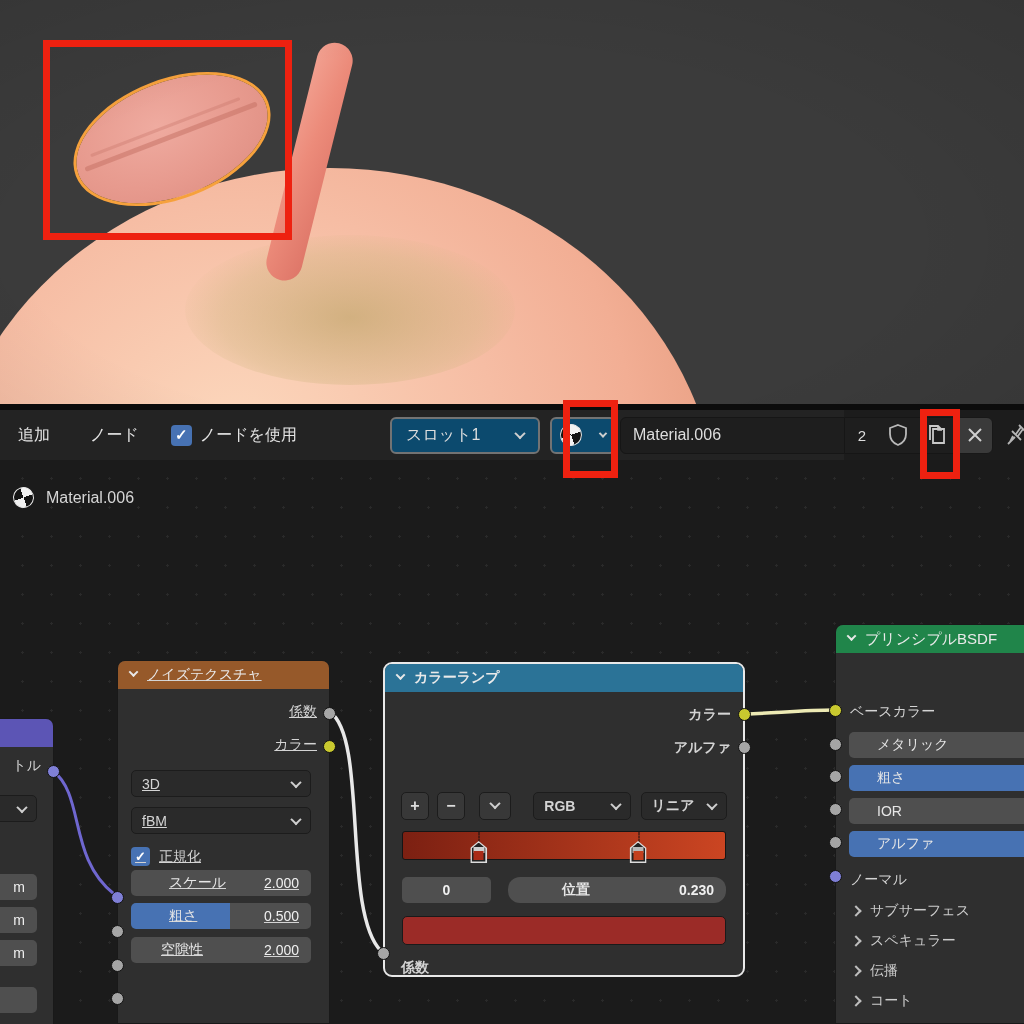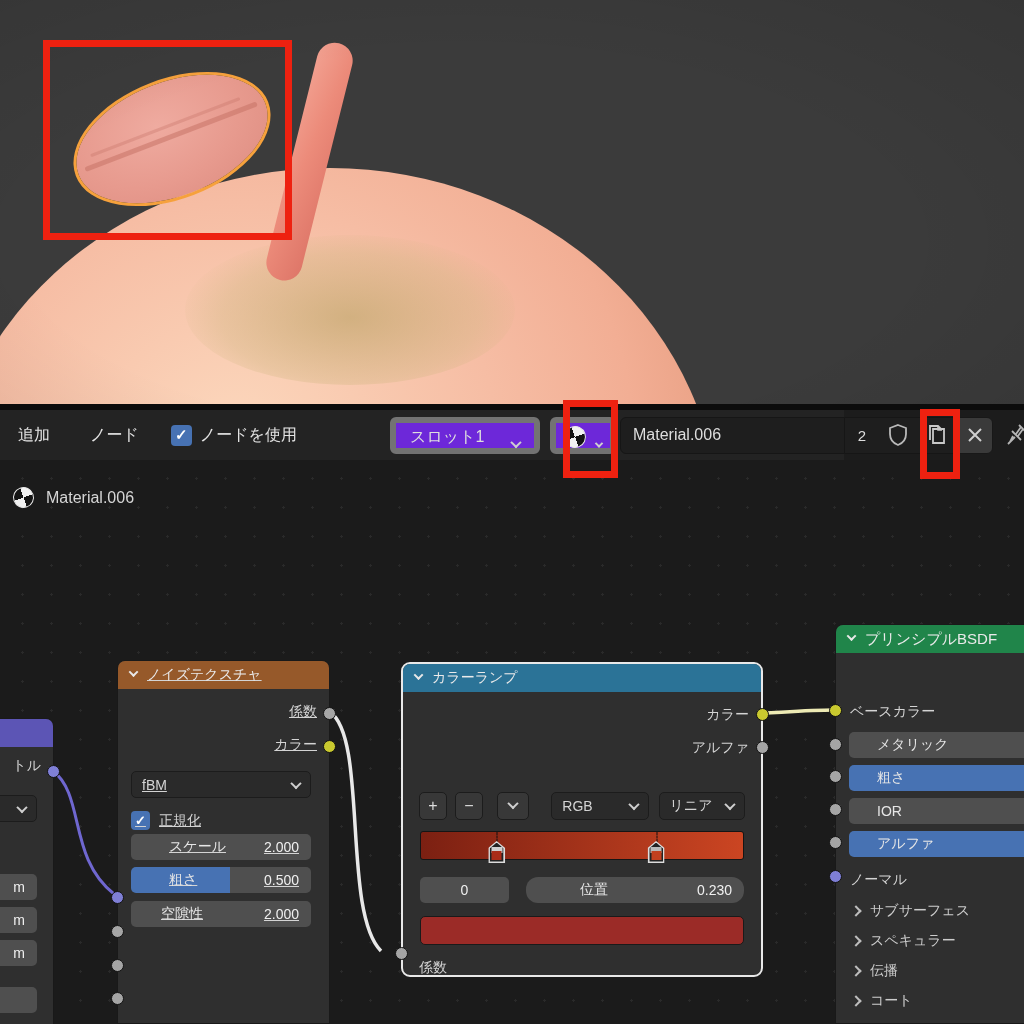--- a/index.html
+++ b/index.html
@@ -38,22 +38,22 @@
   .anno { position:absolute; border:7px solid #ee2110; z-index:50; }
 
   
   .strip { position:absolute; left:0; top:410px; width:844px; height:50px;
            background:#232323; z-index:5; }
   .strip-inner { position:absolute; inset:0; display:flex; align-items:center; }
   .menu { font-size:16px; color:#e3e3e3; padding:6px 10px; }
   .chk { width:21px; height:21px; border-radius:4px; background:#4772b3;
          display:flex; align-items:center; justify-content:center;
          color:#fff; font-size:15px; font-weight:bold; }
-  .ctl { background:#6d28d9; border:6px solid #737373; border-radius:6px; height:37px;
-         display:flex; align-items:flex-end; }
+  .ctl { background:#0c4a6e; border:2px solid #737373; border-radius:6px; height:37px;
+         display:flex; align-items:center; }
   .chev { width:8px; height:8px; border-right:2px solid #cfcfcf; border-bottom:2px solid #cfcfcf;
           transform:rotate(45deg) translate(-1px,-1px); }
   .chev-r { width:8px; height:8px; border-right:2px solid #bdbdbd; border-bottom:2px solid #bdbdbd;
             transform:rotate(-45deg); }
   .namefield { background:#1e1e1e; height:37px; display:flex; align-items:center;
                border-radius:6px 0 0 6px; border:1px solid #161616; }
   .flatbtn { background:#1e1e1e; height:37px; display:flex; align-items:center; justify-content:center;
              border-top:1px solid #161616; border-bottom:1px solid #161616; }
   .litbtn { background:#3a3a3a; height:37px; display:flex; align-items:center; justify-content:center;
             border-radius:0 6px 6px 0; border:1px solid #181818; }
@@ -204,20 +204,24 @@
   <div class="nhead" style="background: rgb(150, 89, 42);">
     <span class="chev"></span>
     <span>ノイズテクスチャ</span>
   </div>
   <div class="outrow" style="margin-top:6px">
     <span>係数</span>
   </div>
   <div class="outrow">
     <span>カラー</span>
   </div>
+  <div class="dd" style="margin:9px 18px 0 13px;">
+    <span>3D</span>
+    <span class="chev"></span>
+  </div>
   <div class="dd" style="margin:10px 18px 0 13px;">
     <span>fBM</span>
     <span class="chev"></span>
   </div>
   <div style="display:flex; align-items:center; gap:9px; margin:13px 0 0 13px;">
     <span class="chk" style="width:19px;height:19px;font-size:13px;">✓</span>
     <span>正規化</span>
   </div>
   <div class="fld" style="margin:4px 18px 0 13px;">
     <span class="lab" style="margin-left:26px">スケール</span>
@@ -232,21 +236,21 @@
     <span>2.000</span>
   </div>
   <span class="sock s-gray" style="right:-7px; top:46px;"></span>
   <span class="sock s-yellow" style="right:-7px; top:79px;"></span>
   <span class="sock s-purple" style="left:-7px;  top:230px;"></span>
   <span class="sock s-gray" style="left:-7px;  top:264px;"></span>
   <span class="sock s-gray" style="left:-7px;  top:298px;"></span>
   <span class="sock s-gray" style="left:-7px;  top:331px;"></span>
 </div>
 
-<div class="node" style="left:401px; top:662px; width:362px; height:315px; border:2px solid #e9e9e9; border-radius:9px;">
+<div class="node" style="left:383px; top:662px; width:362px; height:315px; border:2px solid #e9e9e9; border-radius:9px;font-weight:bold;">
   <div class="nhead" style="border-radius: 7px 7px 0px 0px; background: rgb(43, 115, 151);">
     <span class="chev"></span>
     <span>カラーランプ</span>
   </div>
   <div class="outrow" style="margin-top:6px">
     <span>カラー</span>
   </div>
   <div class="outrow">
     <span>アルファ</span>
   </div>

